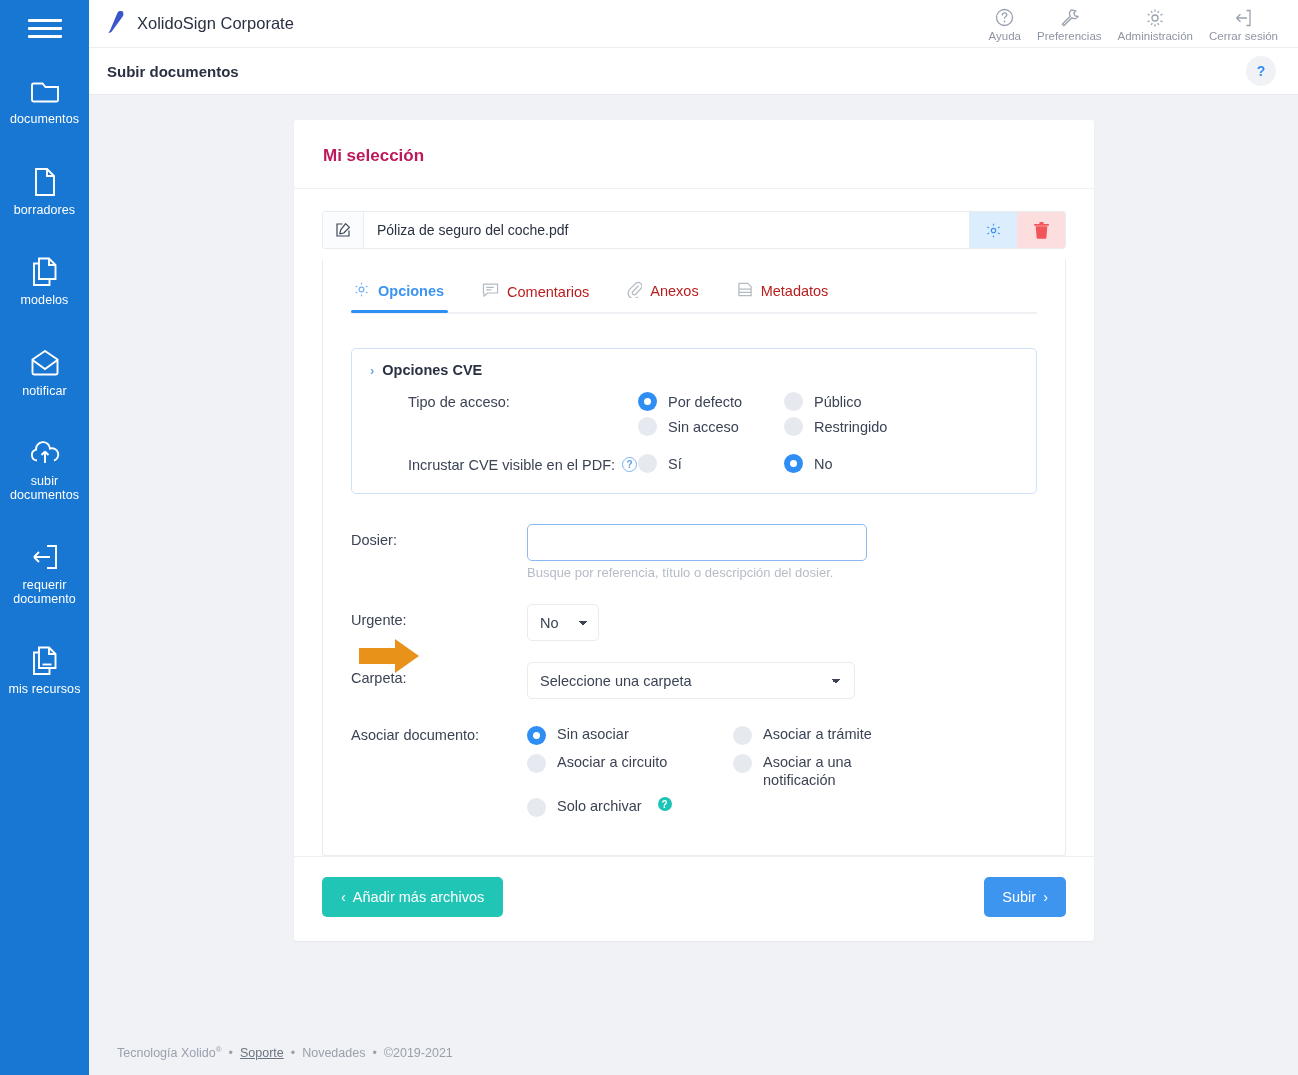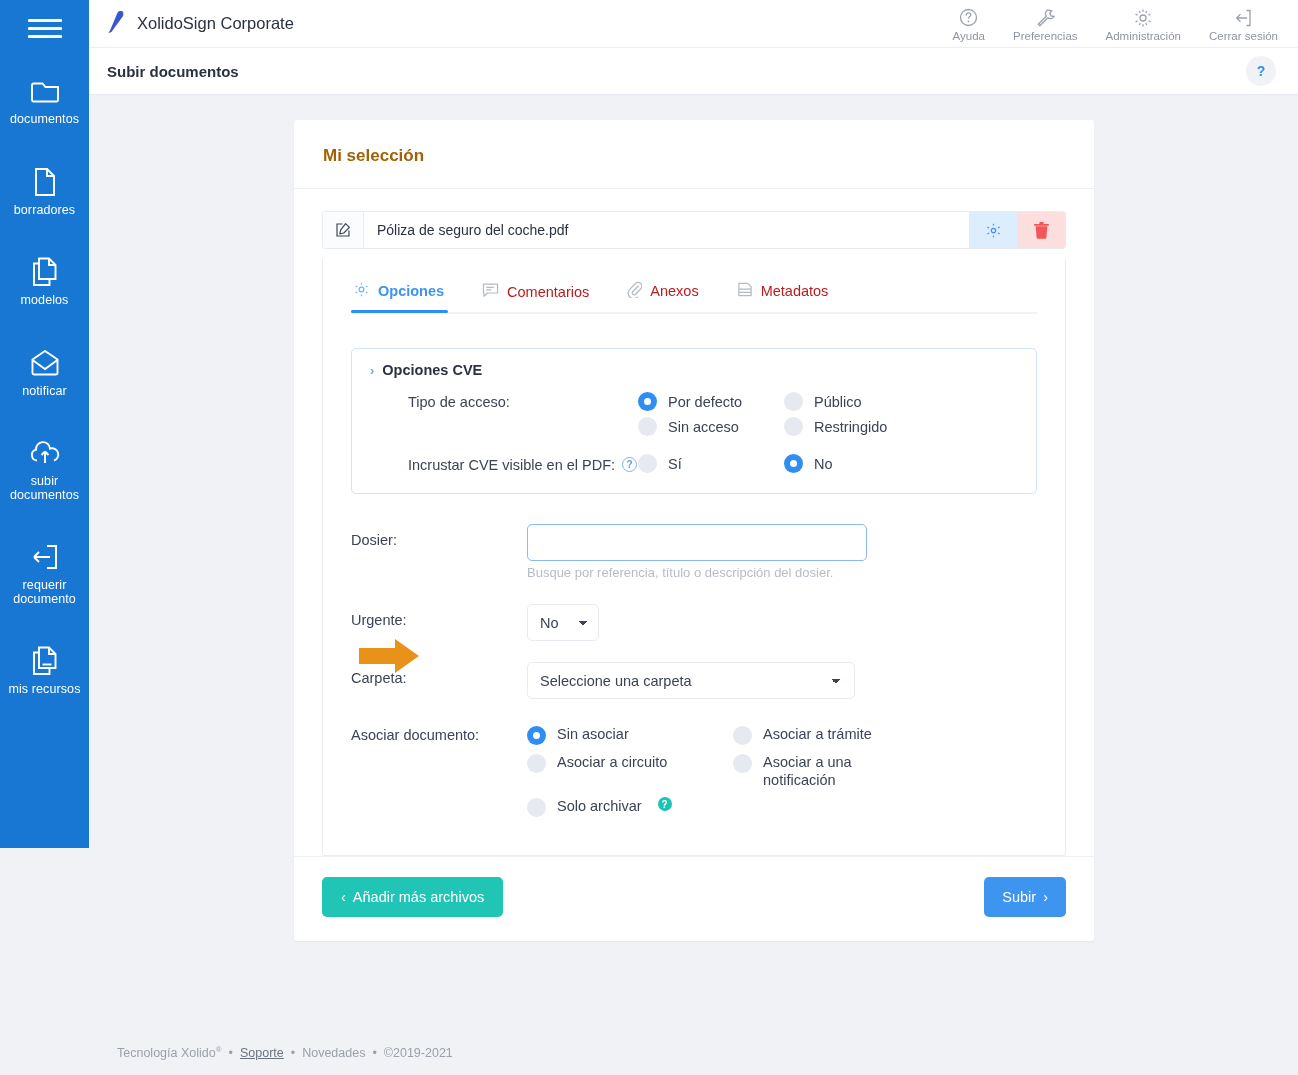--- a/index.html
+++ b/index.html
@@ -8,21 +8,21 @@
     width: 1298px; height: 1075px;
     font-family: "Liberation Sans", sans-serif;
     background: #f1f2f6;
     overflow: hidden;
     color: #2d3748;
   }
   #app { position: relative; width: 1298px; height: 1075px; display: flex; }
 
   
   .sidebar {
-    width: 89px; height: 848px; background: #1877d2;
+    width: 89px; height: 1075px; background: #1877d2;
     flex: 0 0 89px; position: relative;
   }
   .hamburger {
     height: 48px; display: flex; flex-direction: column;
     align-items: center; justify-content: center; gap: 5px;
     cursor: pointer; margin-top: 4px;
   }
   .hamburger span { display: block; width: 34px; height: 3px; background: #fff; border-radius: 1px; }
   .nav-item {
     display: flex; flex-direction: column; align-items: center;
@@ -40,21 +40,21 @@
   
   .right { flex: 1 1 auto; display: flex; flex-direction: column; min-width: 0; }
 
   .topbar {
     height: 48px; background: #fff; display: flex; align-items: center;
     border-bottom: 1px solid #eceef2; padding: 0 14px 0 16px;
     flex: 0 0 48px;
   }
   .brand { display: flex; align-items: center; gap: 10px; cursor: pointer; }
   .brand-title { font-size: 16.5px; color: #2a3142; font-weight: 400; }
-  .top-actions { margin-left: auto; display: flex; align-items: center; gap: 28px; padding-right: 6px; }
+  .top-actions { margin-left: auto; display: flex; align-items: center; gap: 16px; padding-right: 6px; }
   .top-action {
     display: flex; flex-direction: column; align-items: center; cursor: pointer;
     color: #9aa1ad; width: auto; gap: 2px; padding-top: 2px;
   }
   .top-action .ta-ico { height: 20px; display: flex; align-items: center; justify-content: center; }
   .top-action .ta-label { font-size: 11.5px; color: #8e95a2; white-space: nowrap; }
 
   .pagebar {
     height: 47px; background: #fff; display: flex; align-items: center;
     padding: 0 22px 0 18px; flex: 0 0 47px; border-bottom: 1px solid #e7eaf0;
@@ -67,21 +67,21 @@
   }
 
   .content { flex: 1 1 auto; overflow: hidden; position: relative; background: #f1f2f6; }
 
   .card {
     position: absolute; left: 205px; top: 25px; width: 800px;
     background: #fff; border-radius: 3px;
     box-shadow: 0 1px 2px rgba(16,24,40,.05);
   }
   .card-head { padding: 26px 29px 22px; border-bottom: 1px solid #eef0f4; }
-  .card-head h2 { margin: 0; font-size: 17px; font-weight: bold; color: #a16207; }
+  .card-head h2 { margin: 0; font-size: 17px; font-weight: bold; color: #be185d; }
   .card-body { padding: 22px 28px 0; }
 
   
   .file-row { display: flex; align-items: stretch; height: 38px; border: 1px solid #e8ebf0; border-radius: 3px; overflow: hidden; background: #fff; }
   .file-edit {
     width: 41px; background: #fbfcfd; border-right: 1px solid #e8ebf0;
     display: flex; align-items: center; justify-content: center; cursor: pointer; color: #3d4758;
   }
   .file-name { flex: 1 1 auto; display: flex; align-items: center; padding-left: 13px; font-size: 14px; color: #2a3142; }
   .file-btn { width: 48px; display: flex; align-items: center; justify-content: center; cursor: pointer; }

